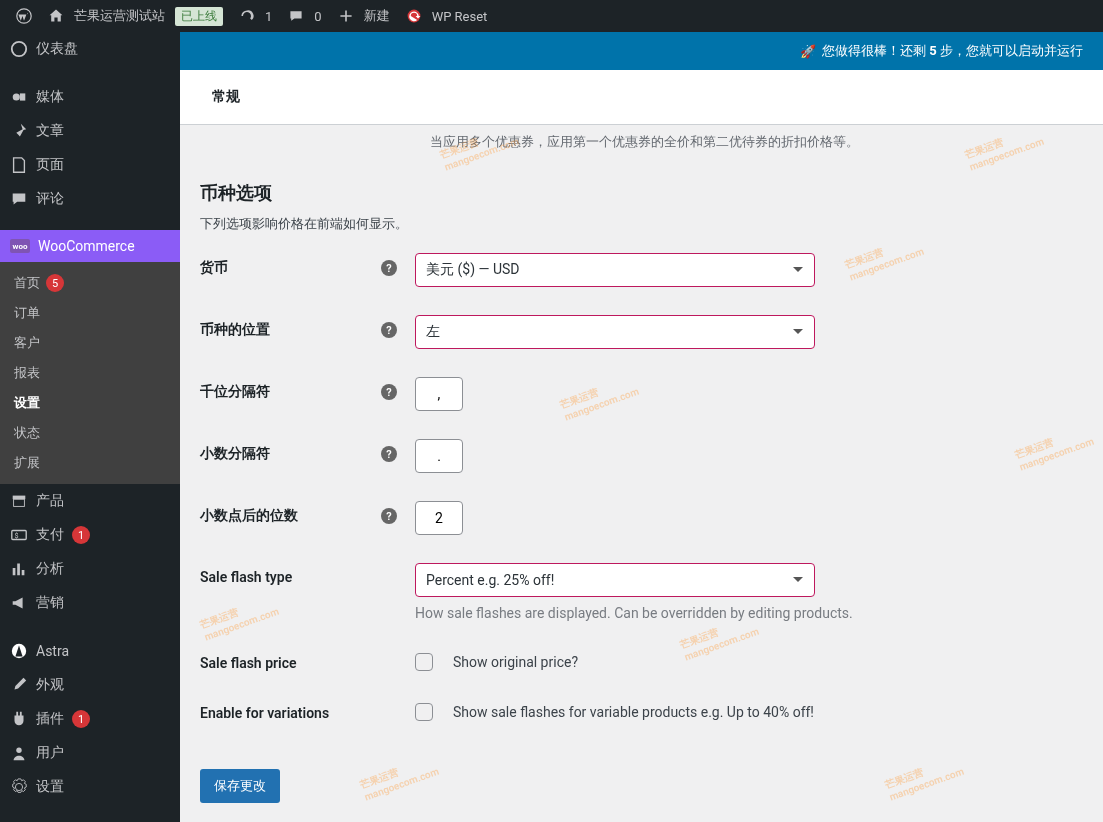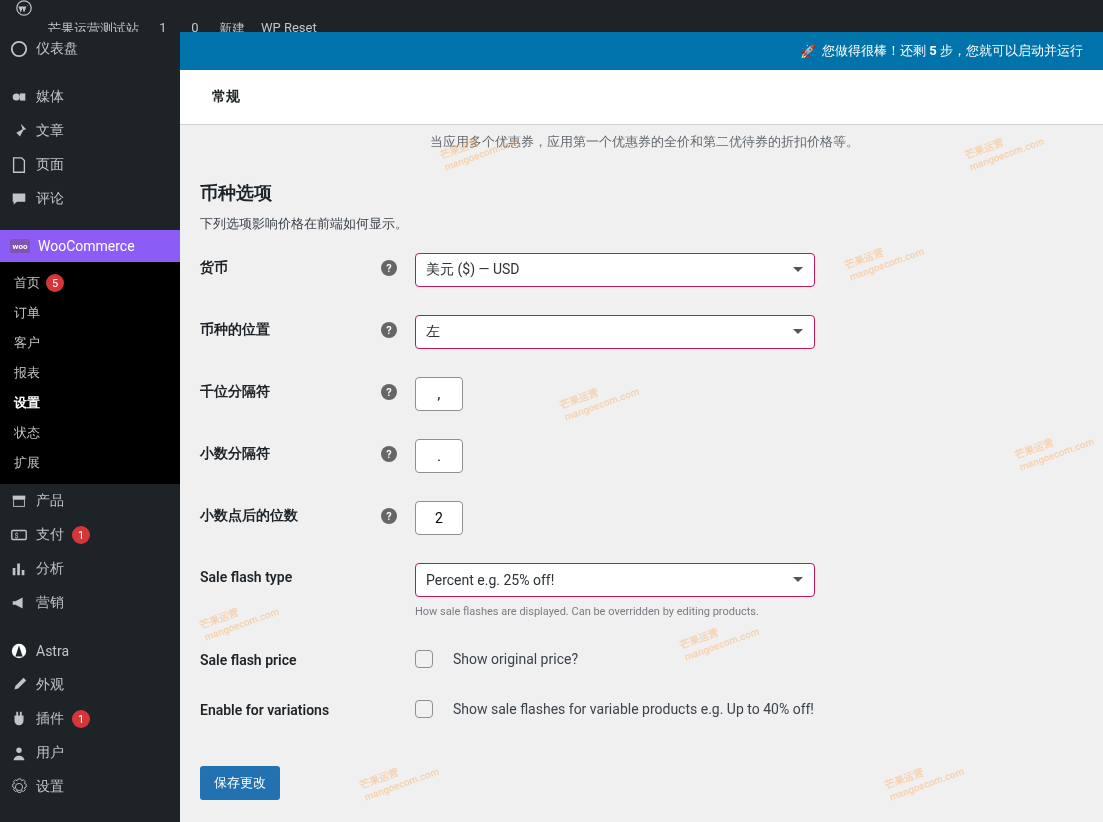--- a/index.html
+++ b/index.html
@@ -1,26 +1,26 @@
 <!DOCTYPE html>
 <html><head>
 <meta charset="utf-8">
 <style>
 * { margin: 0; padding: 0; box-sizing: border-box; font-family: -apple-system, BlinkMacSystemFont, "Segoe UI", Roboto, sans-serif; }
 body { width: 1103px; height: 822px; overflow: hidden; background: #f0f0f1; font-size: 13px; color: #1d2327; }
 .adminbar { height: 32px; background: #1d2327; color: #c3c4c7; display: flex; align-items: center; padding: 0 8px; font-size: 13px; }
-.adminbar .ab-item { display: flex; align-items: center; padding: 0 8px; gap: 20px; cursor: pointer; height: 32px; flex-direction: column; }
+.adminbar .ab-item { display: flex; align-items: center; padding: 0 8px; gap: 10px; cursor: pointer; height: 32px; }
 .adminbar .badge-live { background: #d5e5d5; color: #3a7a3a; padding: 1px 6px; border-radius: 2px; font-size: 12px; }
 .adminbar svg { width: 16px; height: 16px; }
 .wrap { display: flex; height: calc(100% - 32px); }
 .sidebar { width: 180px; background: #1d2327; color: #c3c4c7; font-size: 14px; }
 .sidebar .menu-item { display: flex; align-items: center; padding: 8px 10px; gap: 8px; cursor: pointer; }
 .sidebar .menu-item.active-parent { background: #8b5cf6; color: #fff; position: relative; }
 .sidebar .menu-item.active-parent::after { content: ""; position: absolute; right: -8px; top: 50%; transform: translateY(-50%); border: 8px solid transparent; border-right-color: #f0f0f1; }
-.sidebar .submenu { background: #000000; padding: 6px 0; }
+.sidebar .submenu { background: #404040; padding: 6px 0; }
 .sidebar .submenu .sub-item { padding: 6px 12px 6px 14px; font-size: 13px; color: #c3c4c7; cursor: pointer; display: flex; align-items: center; gap: 6px; }
 .sidebar .submenu .sub-item.current { color: #fff; font-weight: 600; }
 .sidebar .badge-num { background: #d63638; color: #fff; border-radius: 9px; min-width: 18px; height: 18px; font-size: 11px; display: inline-flex; align-items: center; justify-content: center; padding: 0 5px; }
 .sidebar svg { width: 18px; height: 18px; flex-shrink: 0; }
 .woo-badge { width: 20px; height: 14px; background: #7f54b3; color:#fff; font-size:8px; font-weight:700; display:inline-flex; align-items:center; justify-content:center; border-radius:2px; }
 .content { flex: 1; display: flex; flex-direction: column; overflow: hidden; }
 .banner { background: #0073aa; color: #fff; padding: 10px 20px; font-size: 13px; display: flex; justify-content: flex-end; align-items: center; gap: 6px; }
 .tabbar { background: #fff; border-bottom: 1px solid #ccd0d4; padding: 0 20px; }
 .tabbar .tab { display: inline-block; padding: 18px 12px; font-size: 14px; font-weight: 600; color: #1d2327; }
 .main { flex: 1; overflow-y: auto; padding: 0 20px 20px; position: relative; }
@@ -28,21 +28,21 @@
 .section-title { font-size: 18px; font-weight: 600; margin-bottom: 10px; }
 .section-desc { font-size: 13px; color: #3c434a; margin-bottom: 20px; }
 .form-row { display: flex; align-items: flex-start; margin-bottom: 28px; }
 .form-row .label { width: 215px; font-size: 14px; font-weight: 600; color: #1d2327; padding-top: 6px; display: flex; align-items: center; gap: 6px; }
 .form-row .field { flex: 1; }
 .help-icon { width: 16px; height: 16px; background: #666; color: #fff; border-radius: 50%; font-size: 11px; display: inline-flex; align-items: center; justify-content: center; margin-left: auto; margin-right: 18px; cursor: help; }
 select.wide, .select-imitation { width: 400px; height: 34px; border: 1px solid #be185d; border-radius: 4px; padding: 0 30px 0 10px; font-size: 14px; background: #fff; appearance: none; position: relative; display: flex; align-items: center; color: #2c3338; }
 .select-wrap { position: relative; width: 400px; }
 .select-wrap::after { content: ""; position: absolute; right: 12px; top: 14px; border: 5px solid transparent; border-top-color: #555; pointer-events: none; }
 input.narrow { width: 48px; height: 34px; border: 1px solid #8c8f94; border-radius: 4px; text-align: center; font-size: 14px; }
-.field-desc { font-size: 11px; color: #787c82; margin-top: 8px; }
+.field-desc { font-size: 14px; color: #787c82; margin-top: 8px; }
 .checkbox-row { display: flex; align-items: center; gap: 20px; font-size: 14px; color: #3c434a; padding-top: 4px; }
 .checkbox-row input[type=checkbox] { width: 18px; height: 18px; border: 1px solid #8c8f94; border-radius: 4px; appearance: none; cursor: pointer; }
 .save-btn { background: #2271b1; color: #fff; border: none; padding: 8px 14px; border-radius: 3px; font-size: 13px; cursor: pointer; margin-top: 20px; }
 .wm { position: absolute; font-size: 14px; color: #ff9933; opacity: 0.35; transform: rotate(-20deg); pointer-events: none; font-weight: 600; }
 .wm span { display:block; font-size:10px; }
 </style>
 </head>
 <body>
 
 <div class="adminbar">

